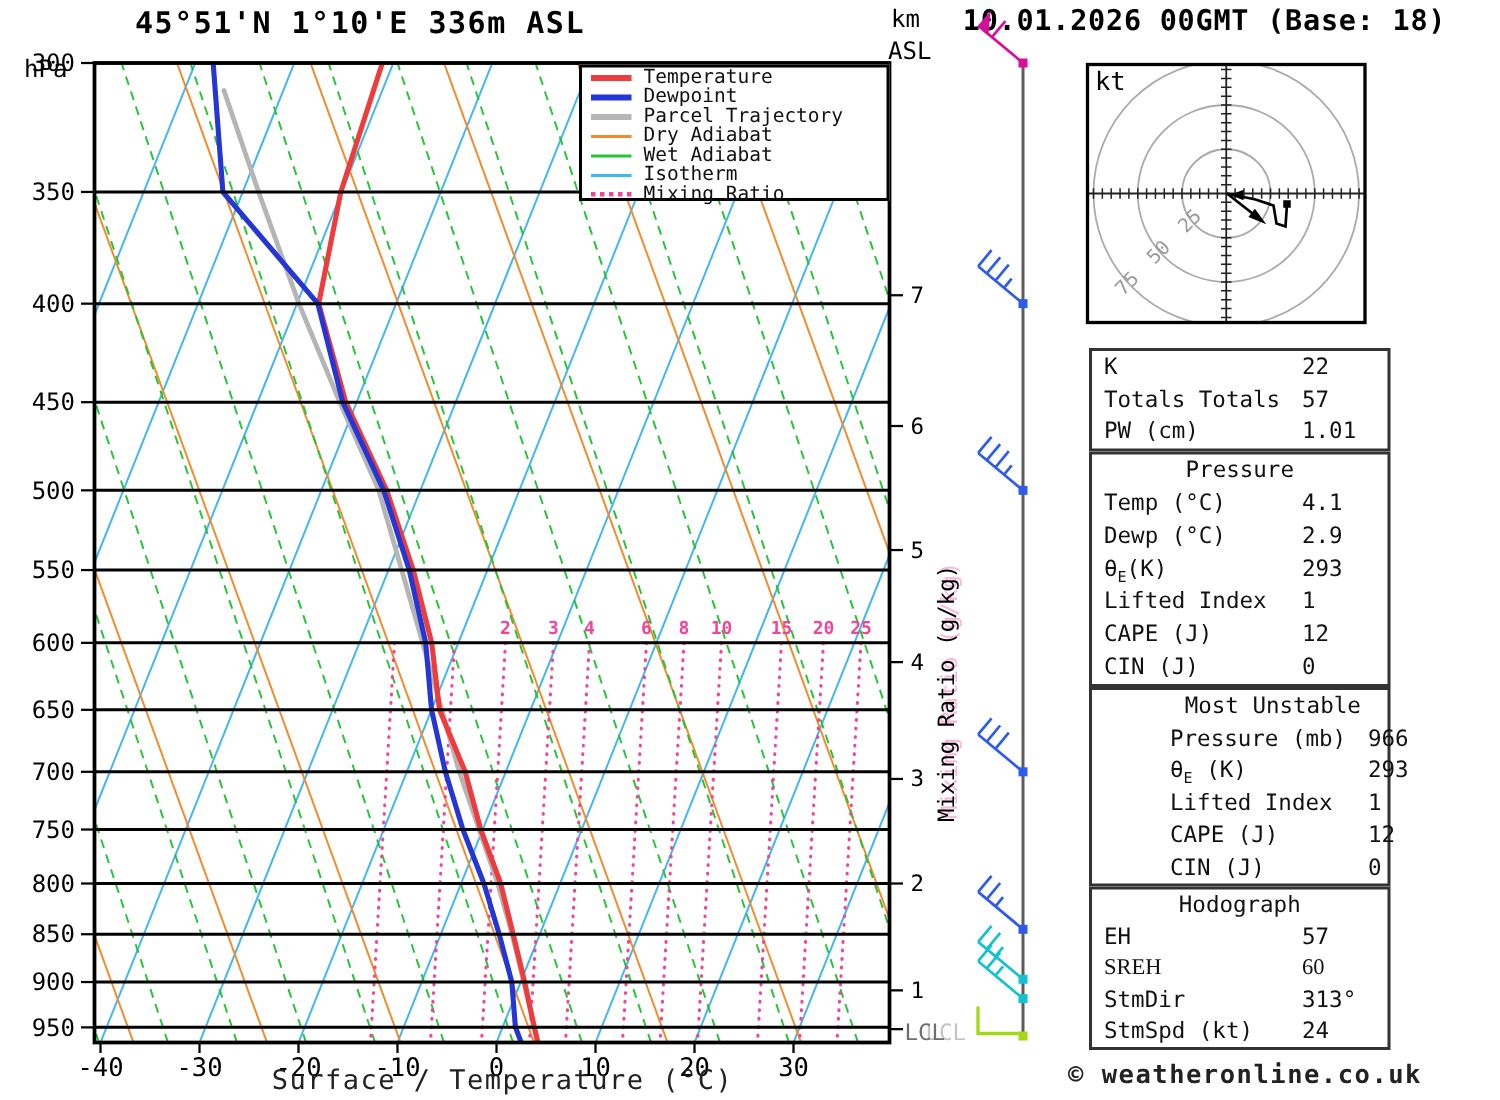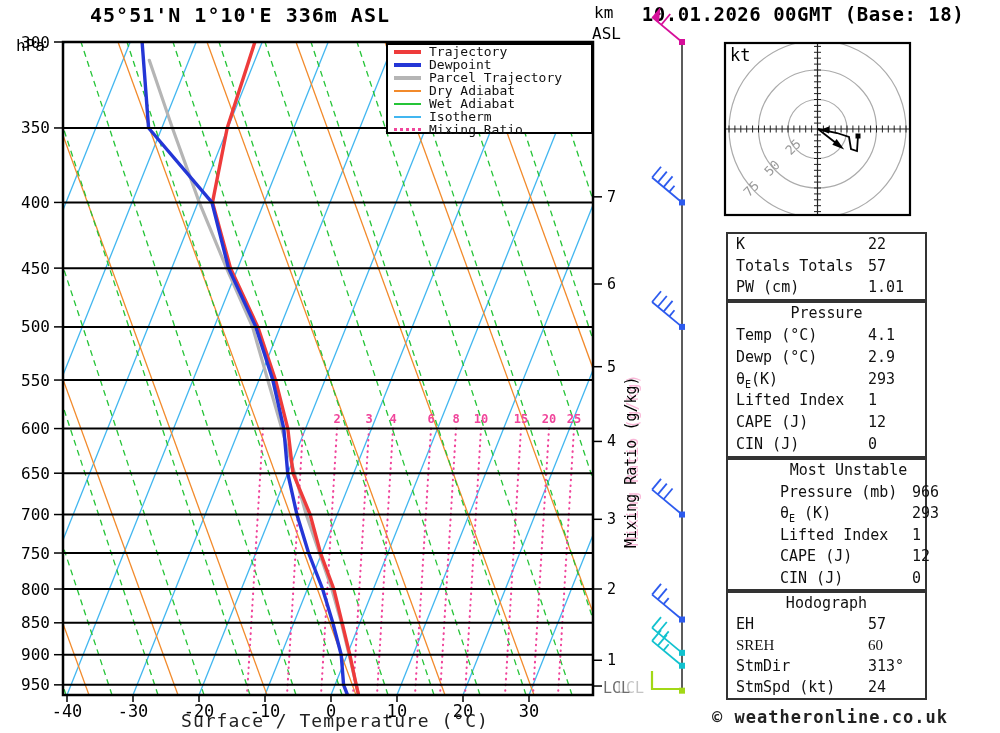--- a/index.html
+++ b/index.html
@@ -302,21 +302,21 @@
         <line x1="818" y1="129" x2="841" y2="147" stroke="#000" stroke-width="1.8"></line>
         <polygon points="844.2,149.5 832.3,144.7 836.6,139.1" fill="#000"></polygon>
         <polygon points="820,130 829,126.5 829,133.5" fill="#000"></polygon>
       </g>
       <rect x="725" y="43" width="185" height="172" fill="none" stroke="#000" stroke-width="2.2"></rect>
     </svg>
 
   <div class="abs legendbox" id="legend">
       <div class="legrow">
         <span class="legsw" style="height: 4px; background: rgb(238, 59, 59);"></span>
-        <span class="legtxt">Trajectory</span>
+        <span class="legtxt">Temperature</span>
       </div>
       <div class="legrow">
         <span class="legsw" style="height: 4px; background: rgb(36, 54, 214);"></span>
         <span class="legtxt">Dewpoint</span>
       </div>
       <div class="legrow">
         <span class="legsw" style="height: 4px; background: rgb(181, 181, 181);"></span>
         <span class="legtxt">Parcel Trajectory</span>
       </div>
       <div class="legrow">

